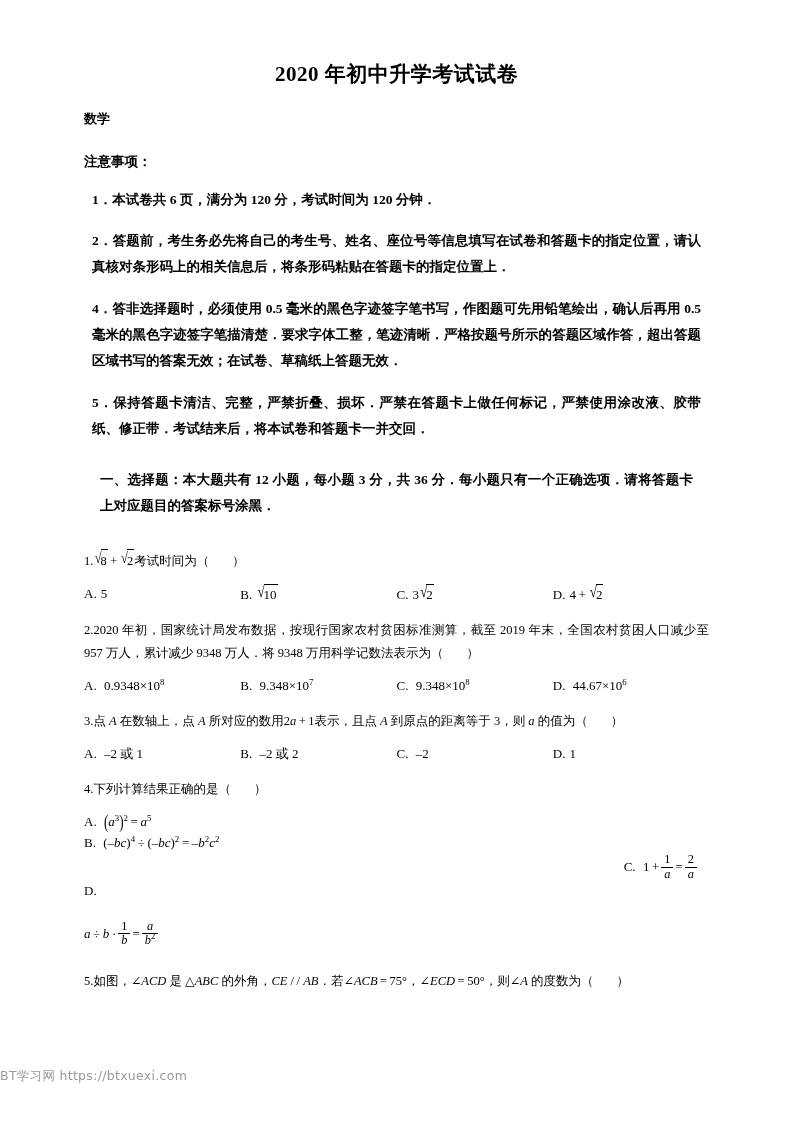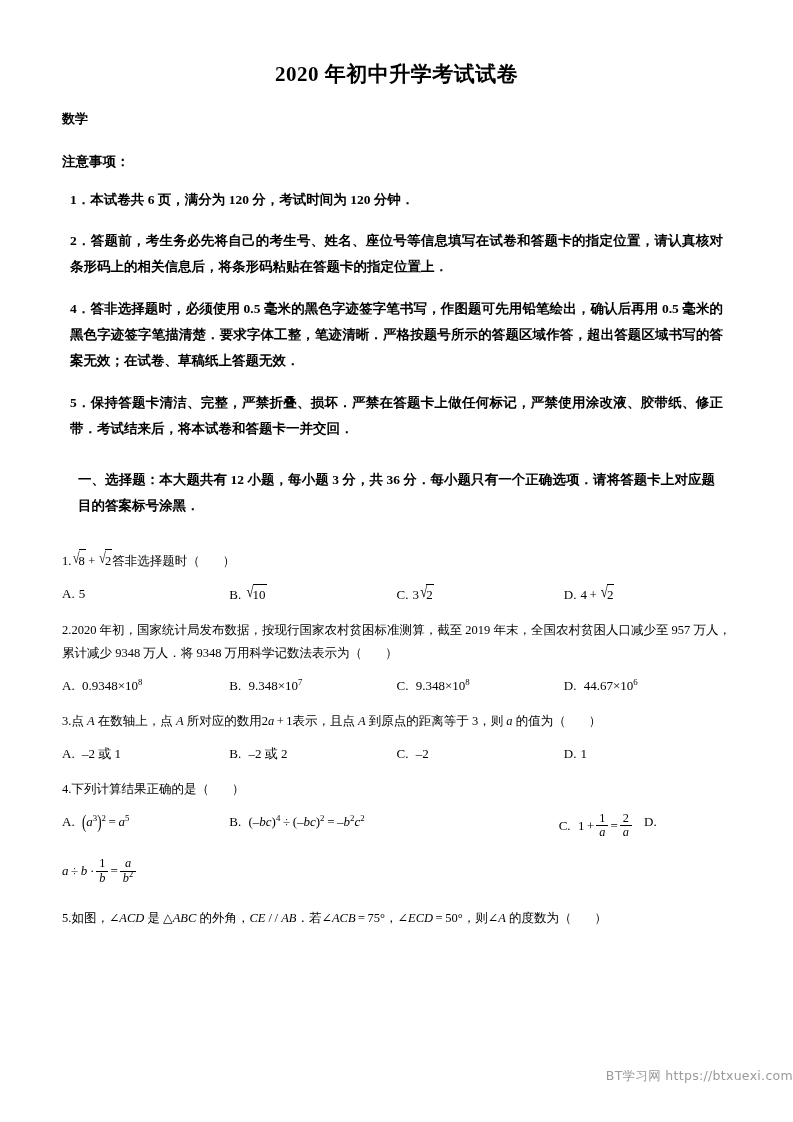--- a/index.html
+++ b/index.html
@@ -13,21 +13,21 @@
     font-family: "Liberation Serif", "DejaVu Serif", serif;
     color: #000000;
     position: relative;
     overflow: hidden;
   }
   .page {
     position: relative;
     width: 793px;
     height: 974px;
     box-sizing: border-box;
-    padding: 0 62px;
+    padding: 0 84px;
   }
   
   .doc-title {
     text-align: center;
     font-size: 21px;
     font-weight: bold;
     letter-spacing: 0.5px;
     margin: 0;
     padding-top: 62px;
     line-height: 1.2;
@@ -75,21 +75,21 @@
     text-justify: inter-ideograph;
   }
   .q-stem { display: block; }
   .options {
     display: flex;
     width: 100%;
     font-size: 13px;
     padding-top: 11px;
     line-height: 1.6;
   }
-  .options.wrapped { flex-wrap: wrap; }
+  .options.wrapped { flex-wrap: wrap; flex-direction: column; }
   .opt { flex: 0 0 25%; box-sizing: border-box; padding-right: 4px; }
   .opt.wide { flex: 0 0 31%; }
   .opt.narrow { flex: 0 0 7%; }
   .opt-label { margin-right: 4px; }
   .opt-overflow {
     width: 100%;
     padding-top: 18px;
     font-size: 13px;
   }
   
@@ -142,21 +142,21 @@
     transform-origin: center;
     font-style: normal;
   }
   .blank-paren { letter-spacing: 1.6em; }
   
   .footer {
     position: absolute;
     left: 0;
     right: 0;
     top: 1068px;
-    text-align: right;
+    text-align: left;
     font-size: 12.5px;
     color: #9a9a9a;
     font-family: "DejaVu Sans", "Liberation Sans", sans-serif;
     letter-spacing: 0.3px;
   }
 </style>
 </head>
 <body>
 
 <div class="page">
@@ -167,21 +167,21 @@
   <p class="notice-heading">注意事项：</p>
 
   <p class="notice-item">1．本试卷共 6 页，满分为 120 分，考试时间为 120 分钟．</p>
   <p class="notice-item">2．答题前，考生务必先将自己的考生号、姓名、座位号等信息填写在试卷和答题卡的指定位置，请认真核对条形码上的相关信息后，将条形码粘贴在答题卡的指定位置上．</p>
   <p class="notice-item">4．答非选择题时，必须使用 0.5 毫米的黑色字迹签字笔书写，作图题可先用铅笔绘出，确认后再用 0.5 毫米的黑色字迹签字笔描清楚．要求字体工整，笔迹清晰．严格按题号所示的答题区域作答，超出答题区域书写的答案无效；在试卷、草稿纸上答题无效．</p>
   <p class="notice-item">5．保持答题卡清洁、完整，严禁折叠、损坏．严禁在答题卡上做任何标记，严禁使用涂改液、胶带纸、修正带．考试结来后，将本试卷和答题卡一并交回．</p>
 
   <p class="section-heading">一、选择题：本大题共有 12 小题，每小题 3 分，共 36 分．每小题只有一个正确选项．请将答题卡上对应题目的答案标号涂黑．</p>
 
   <div class="question">
-    <span class="q-stem"><span>1.</span><span class="radical"><span class="sign">√</span><span class="rad-body"><span class="mn">8</span></span></span><span class="mn"> + </span><span class="radical"><span class="sign">√</span><span class="rad-body"><span class="mn">2</span></span></span><span>答非选择题时（</span><span class="blank-paren">&nbsp;</span><span>）</span></span>
+    <span class="q-stem"><span>1.</span><span class="radical"><span class="sign">√</span><span class="rad-body"><span class="mn">8</span></span></span><span class="mn"> + </span><span class="radical"><span class="sign">√</span><span class="rad-body"><span class="mn">2</span></span></span><span>考试时间为（</span><span class="blank-paren">&nbsp;</span><span>）</span></span>
     <div class="options">
       <div class="opt"><span class="opt-label">A.</span><span class="mn">5</span></div>
       <div class="opt"><span class="opt-label">B.</span><span class="radical"><span class="sign">√</span><span class="rad-body"><span class="mn">10</span></span></span></div>
       <div class="opt"><span class="opt-label">C.</span><span class="mn">3</span><span class="radical"><span class="sign">√</span><span class="rad-body"><span class="mn">2</span></span></span></div>
       <div class="opt"><span class="opt-label">D.</span><span class="mn">4 + </span><span class="radical"><span class="sign">√</span><span class="rad-body"><span class="mn">2</span></span></span></div>
     </div>
   </div>
 
   <div class="question">
     <span class="q-stem"><span>2.</span><span>2020 年初，国家统计局发布数据，按现行国家农村贫困标准测算，截至 2019 年末，全国农村贫困人口减少至 957 万人，累计减少 9348 万人．将 9348 万用科学记数法表示为（</span><span class="blank-paren">&nbsp;</span><span>）</span></span>

